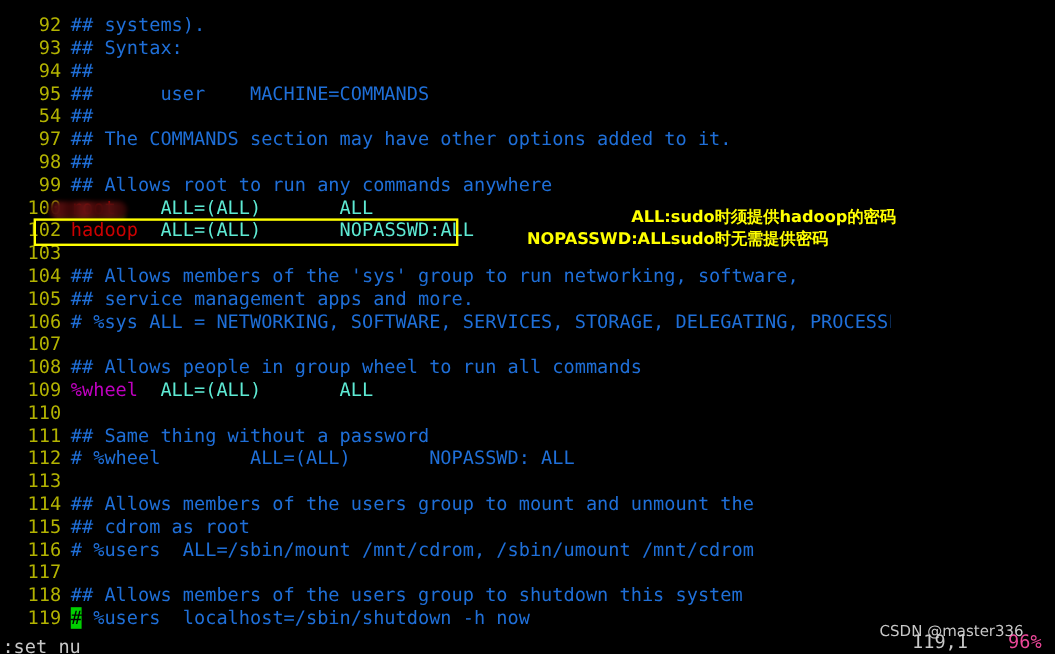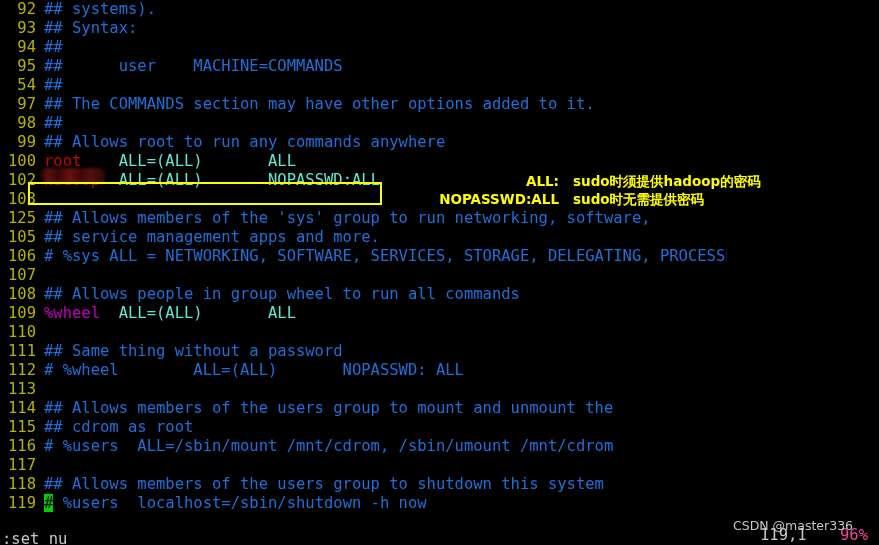--- a/index.html
+++ b/index.html
@@ -21,24 +21,25 @@
     top: 0;
     width: 879px;
     height: 545px;
     background: #000000;
   }
 
   
   #editor {
     position: absolute;
     left: 0;
-    top: 0;
+    top: 12px;
     width: 727px;
     height: 526px;
     overflow: hidden;
+    padding-left: 15px;
   }
 
   .line {
     height: 19px;
     line-height: 19px;
     white-space: pre;
     font-size: 15.5px;
     letter-spacing: 0px;
     display: block;
   }
@@ -109,21 +110,21 @@
     left: 427px;
     top: 172px;
     color: #ffff00;
     font-family: "DejaVu Sans", "Liberation Sans", sans-serif;
     font-weight: bold;
     font-size: 13.5px;
     line-height: 18px;
   }
   .ann-row { display: flex; }
   .ann-key { width: 132px; white-space: pre; text-align: right; }
-  .ann-val { white-space: pre; margin-left: 14px; }
+  .ann-val { white-space: pre; }
 
   
   #statusline {
     position: absolute;
     left: 0;
     top: 526px;
     width: 879px;
     height: 19px;
     line-height: 19px;
     font-size: 15.5px;
@@ -171,21 +172,21 @@
       <div class="line"><span class="lnum">93</span><span class="gap"></span><span class="cmt">## Syntax:</span></div>
       <div class="line"><span class="lnum">94</span><span class="gap"></span><span class="cmt">##</span></div>
       <div class="line"><span class="lnum">95</span><span class="gap"></span><span class="cmt">##      user    MACHINE=COMMANDS</span></div>
       <div class="line"><span class="lnum">54</span><span class="gap"></span><span class="cmt">##</span></div>
       <div class="line"><span class="lnum">97</span><span class="gap"></span><span class="cmt">## The COMMANDS section may have other options added to it.</span></div>
       <div class="line"><span class="lnum">98</span><span class="gap"></span><span class="cmt">##</span></div>
       <div class="line"><span class="lnum">99</span><span class="gap"></span><span class="cmt">## Allows root to run any commands anywhere</span></div>
       <div class="line"><span class="lnum">100</span><span class="gap"></span><span class="usr">root</span><span class="plain">    </span><span class="spec">ALL=(ALL)</span><span class="plain">       </span><span class="spec">ALL</span></div>
       <div class="line"><span class="lnum">102</span><span class="gap"></span><span class="usr">hadoop</span><span class="plain">  </span><span class="spec">ALL=(ALL)</span><span class="plain">       </span><span class="spec">NOPASSWD:ALL</span></div>
       <div class="line"><span class="lnum">103</span><span class="gap"></span></div>
-      <div class="line"><span class="lnum">125</span><span class="gap"></span><span class="cmt">## Allows members of the 'sys' group to run networking, software,</span></div>
+      <div class="line"><span class="lnum">104</span><span class="gap"></span><span class="cmt">## Allows members of the 'sys' group to run networking, software,</span></div>
       <div class="line"><span class="lnum">105</span><span class="gap"></span><span class="cmt">## service management apps and more.</span></div>
       <div class="line"><span class="lnum">106</span><span class="gap"></span><span class="cmt"># %sys ALL = NETWORKING, SOFTWARE, SERVICES, STORAGE, DELEGATING, PROCESSES, LOCATE, DRIVERS</span></div>
       <div class="line"><span class="lnum">107</span><span class="gap"></span></div>
       <div class="line"><span class="lnum">108</span><span class="gap"></span><span class="cmt">## Allows people in group wheel to run all commands</span></div>
       <div class="line"><span class="lnum">109</span><span class="gap"></span><span class="grp">%wheel</span><span class="plain">  </span><span class="spec">ALL=(ALL)</span><span class="plain">       </span><span class="spec">ALL</span></div>
       <div class="line"><span class="lnum">110</span><span class="gap"></span></div>
       <div class="line"><span class="lnum">111</span><span class="gap"></span><span class="cmt">## Same thing without a password</span></div>
       <div class="line"><span class="lnum">112</span><span class="gap"></span><span class="cmt"># %wheel        ALL=(ALL)       NOPASSWD: ALL</span></div>
       <div class="line"><span class="lnum">113</span><span class="gap"></span></div>
       <div class="line"><span class="lnum">114</span><span class="gap"></span><span class="cmt">## Allows members of the users group to mount and unmount the</span></div>

